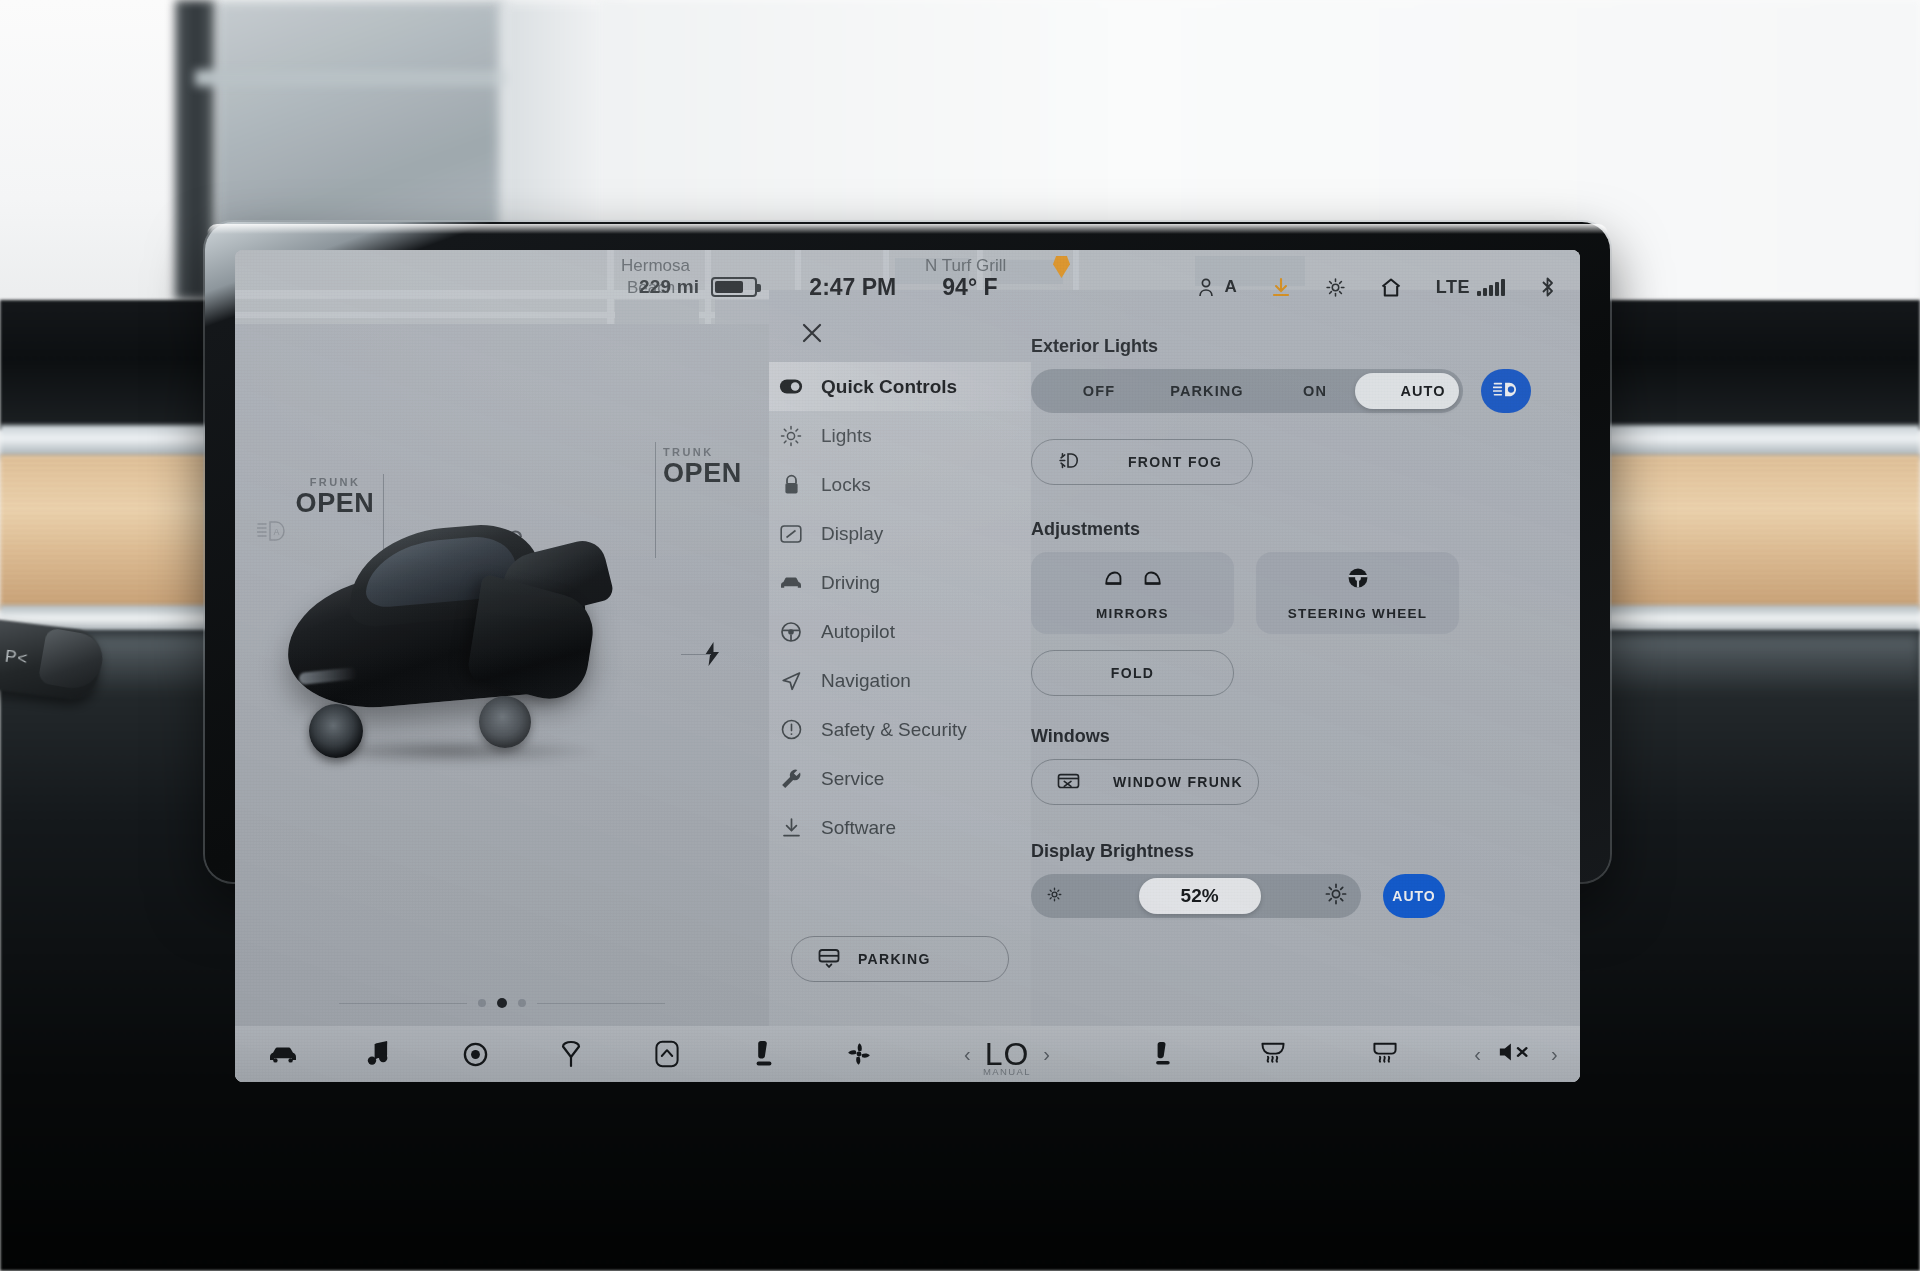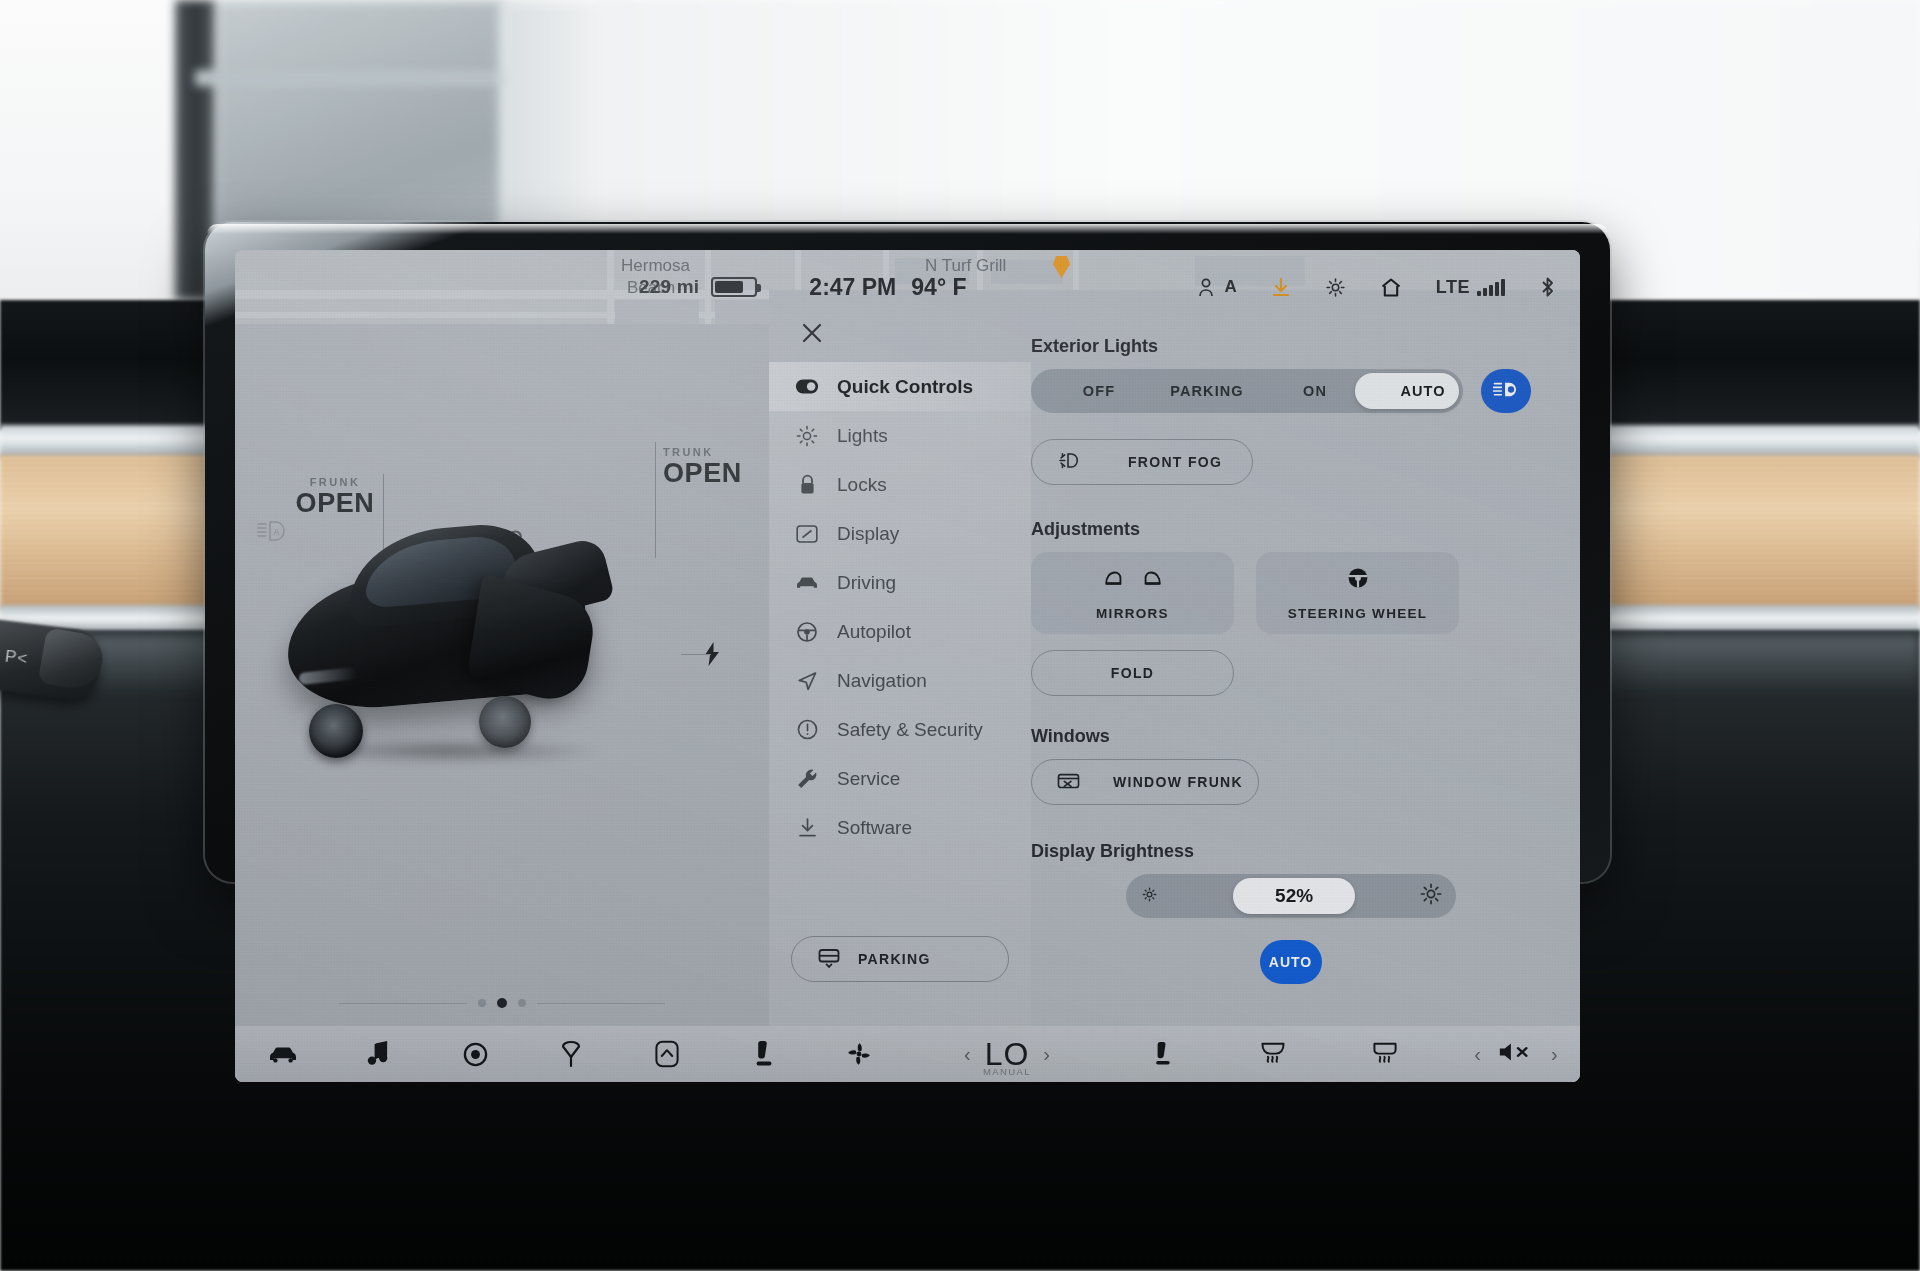--- a/index.html
+++ b/index.html
@@ -120,21 +120,21 @@
   
   .statusbar { position:absolute; left:0; top:0; width:100%; height:74px; z-index:5;
                display:flex; align-items:center; }
   .sb-left { display:flex; align-items:center; gap:12px; margin-left:404px; }
   .sb-range { font-size:19px; color:#3b4044; font-weight:600; letter-spacing:.2px; }
   .battery { width:46px; height:20px; border:2px solid #3b4044; border-radius:4px;
              position:relative; display:flex; align-items:center; padding:2px; }
   .battery::after { content:""; position:absolute; right:-6px; top:5px; width:4px; height:8px;
                     background:#3b4044; border-radius:0 2px 2px 0; }
   .battery-fill { height:100%; background:#2d3134; border-radius:2px; }
-  .sb-center { display:flex; align-items:center; gap:15px; margin-left:52px;justify-content:center; }
+  .sb-center { display:flex; align-items:center; gap:46px; margin-left:52px;justify-content:center; }
   .sb-time { font-size:23px; color:#23262a; font-weight:600; }
   .sb-temp { font-size:23px; color:#23262a; font-weight:600; }
   .sb-right { margin-left:auto; display:flex; align-items:center; gap:34px; margin-right:24px; }
   .sb-ico { display:flex; align-items:center; gap:7px; color:#2b2f33; }
   .lte-txt { font-size:18px; font-weight:700; color:#2b2f33; letter-spacing:.5px; }
   .bars { display:flex; align-items:flex-end; gap:2px; height:17px; }
   .bars i { width:4px; background:#2b2f33; border-radius:1px; display:block; }
 
   
   .carpane { position:absolute; left:0; top:74px; width:534px; bottom:56px;
@@ -210,21 +210,21 @@
   .pagedots i.on { background:#23272b; width:10px; height:10px; }
 
   
   .panel { position:absolute; left:534px; top:40px; right:0; bottom:56px;
            background:linear-gradient(170deg,#bcc0c6,#b4b9bf); }
   .panel-close { position:absolute; left:24px; top:24px; width:38px; height:38px;
                  display:flex; align-items:center; justify-content:center; cursor:pointer; }
 
   .menu { position:absolute; left:0; top:72px; width:262px; bottom:0;
           background:linear-gradient(180deg,rgba(255,255,255,.16),rgba(255,255,255,.04)); }
-  .menu-item { display:flex; align-items:center; gap:18px; height:49px; padding-left:26px;
+  .menu-item { display:flex; align-items:center; gap:18px; height:49px; padding-left:10px;
                color:#4a5054; font-size:19px; }
   .menu-item.active { color:#1b1e21; font-weight:700;
                       background:linear-gradient(90deg,rgba(255,255,255,.32),rgba(255,255,255,.06)); }
   .menu-item .mi-ico { width:24px; display:flex; justify-content:center; }
 
   .glovebox-btn { position:absolute; left:22px; bottom:44px; width:218px; height:46px;
                   border:1.6px solid rgba(70,78,86,.45); border-radius:23px;
                   display:flex; align-items:center; gap:16px; padding-left:24px;
                   color:#23272b; font-size:14px; font-weight:700; letter-spacing:1.3px; }
 
@@ -647,21 +647,21 @@
                 <rect x="2.6" y="4.4" width="20.8" height="13.4" rx="2.4"></rect>
                 <path d="M2.6 8.4h20.8"></path>
                 <path d="M8.6 11.4l7 5.2M15.6 11.4l-7 5.2" stroke-linecap="round"></path>
               </svg>
             </span>
             <span>WINDOW FRUNK</span>
           </div>
 
           <div class="sect-title" style="margin-top:36px;">Display Brightness</div>
 
-          <div style="display:flex;align-items:center;gap:22px;flex-direction:column;">
+          <div style="display:flex;gap:22px;">
             <div class="slider">
               <span>
                 <svg width="19" height="19" viewBox="0 0 20 20" fill="none" stroke="#2c3135" stroke-width="1.4" stroke-linecap="round">
                   <circle cx="10" cy="10" r="2.5"></circle>
                   <path d="M10 3.4v1.6M10 15v1.6M3.4 10h1.6M15 10h1.6M5.4 5.4l1.1 1.1M13.5 13.5l1.1 1.1M14.6 5.4l-1.1 1.1M6.5 13.5l-1.1 1.1"></path>
                 </svg>
               </span>
               <div class="slider-knob" style="left: 107.6px;">52%</div>
               <span>
                 <svg width="22" height="22" viewBox="0 0 22 22" fill="none" stroke="#2c3135" stroke-width="1.7" stroke-linecap="round">

